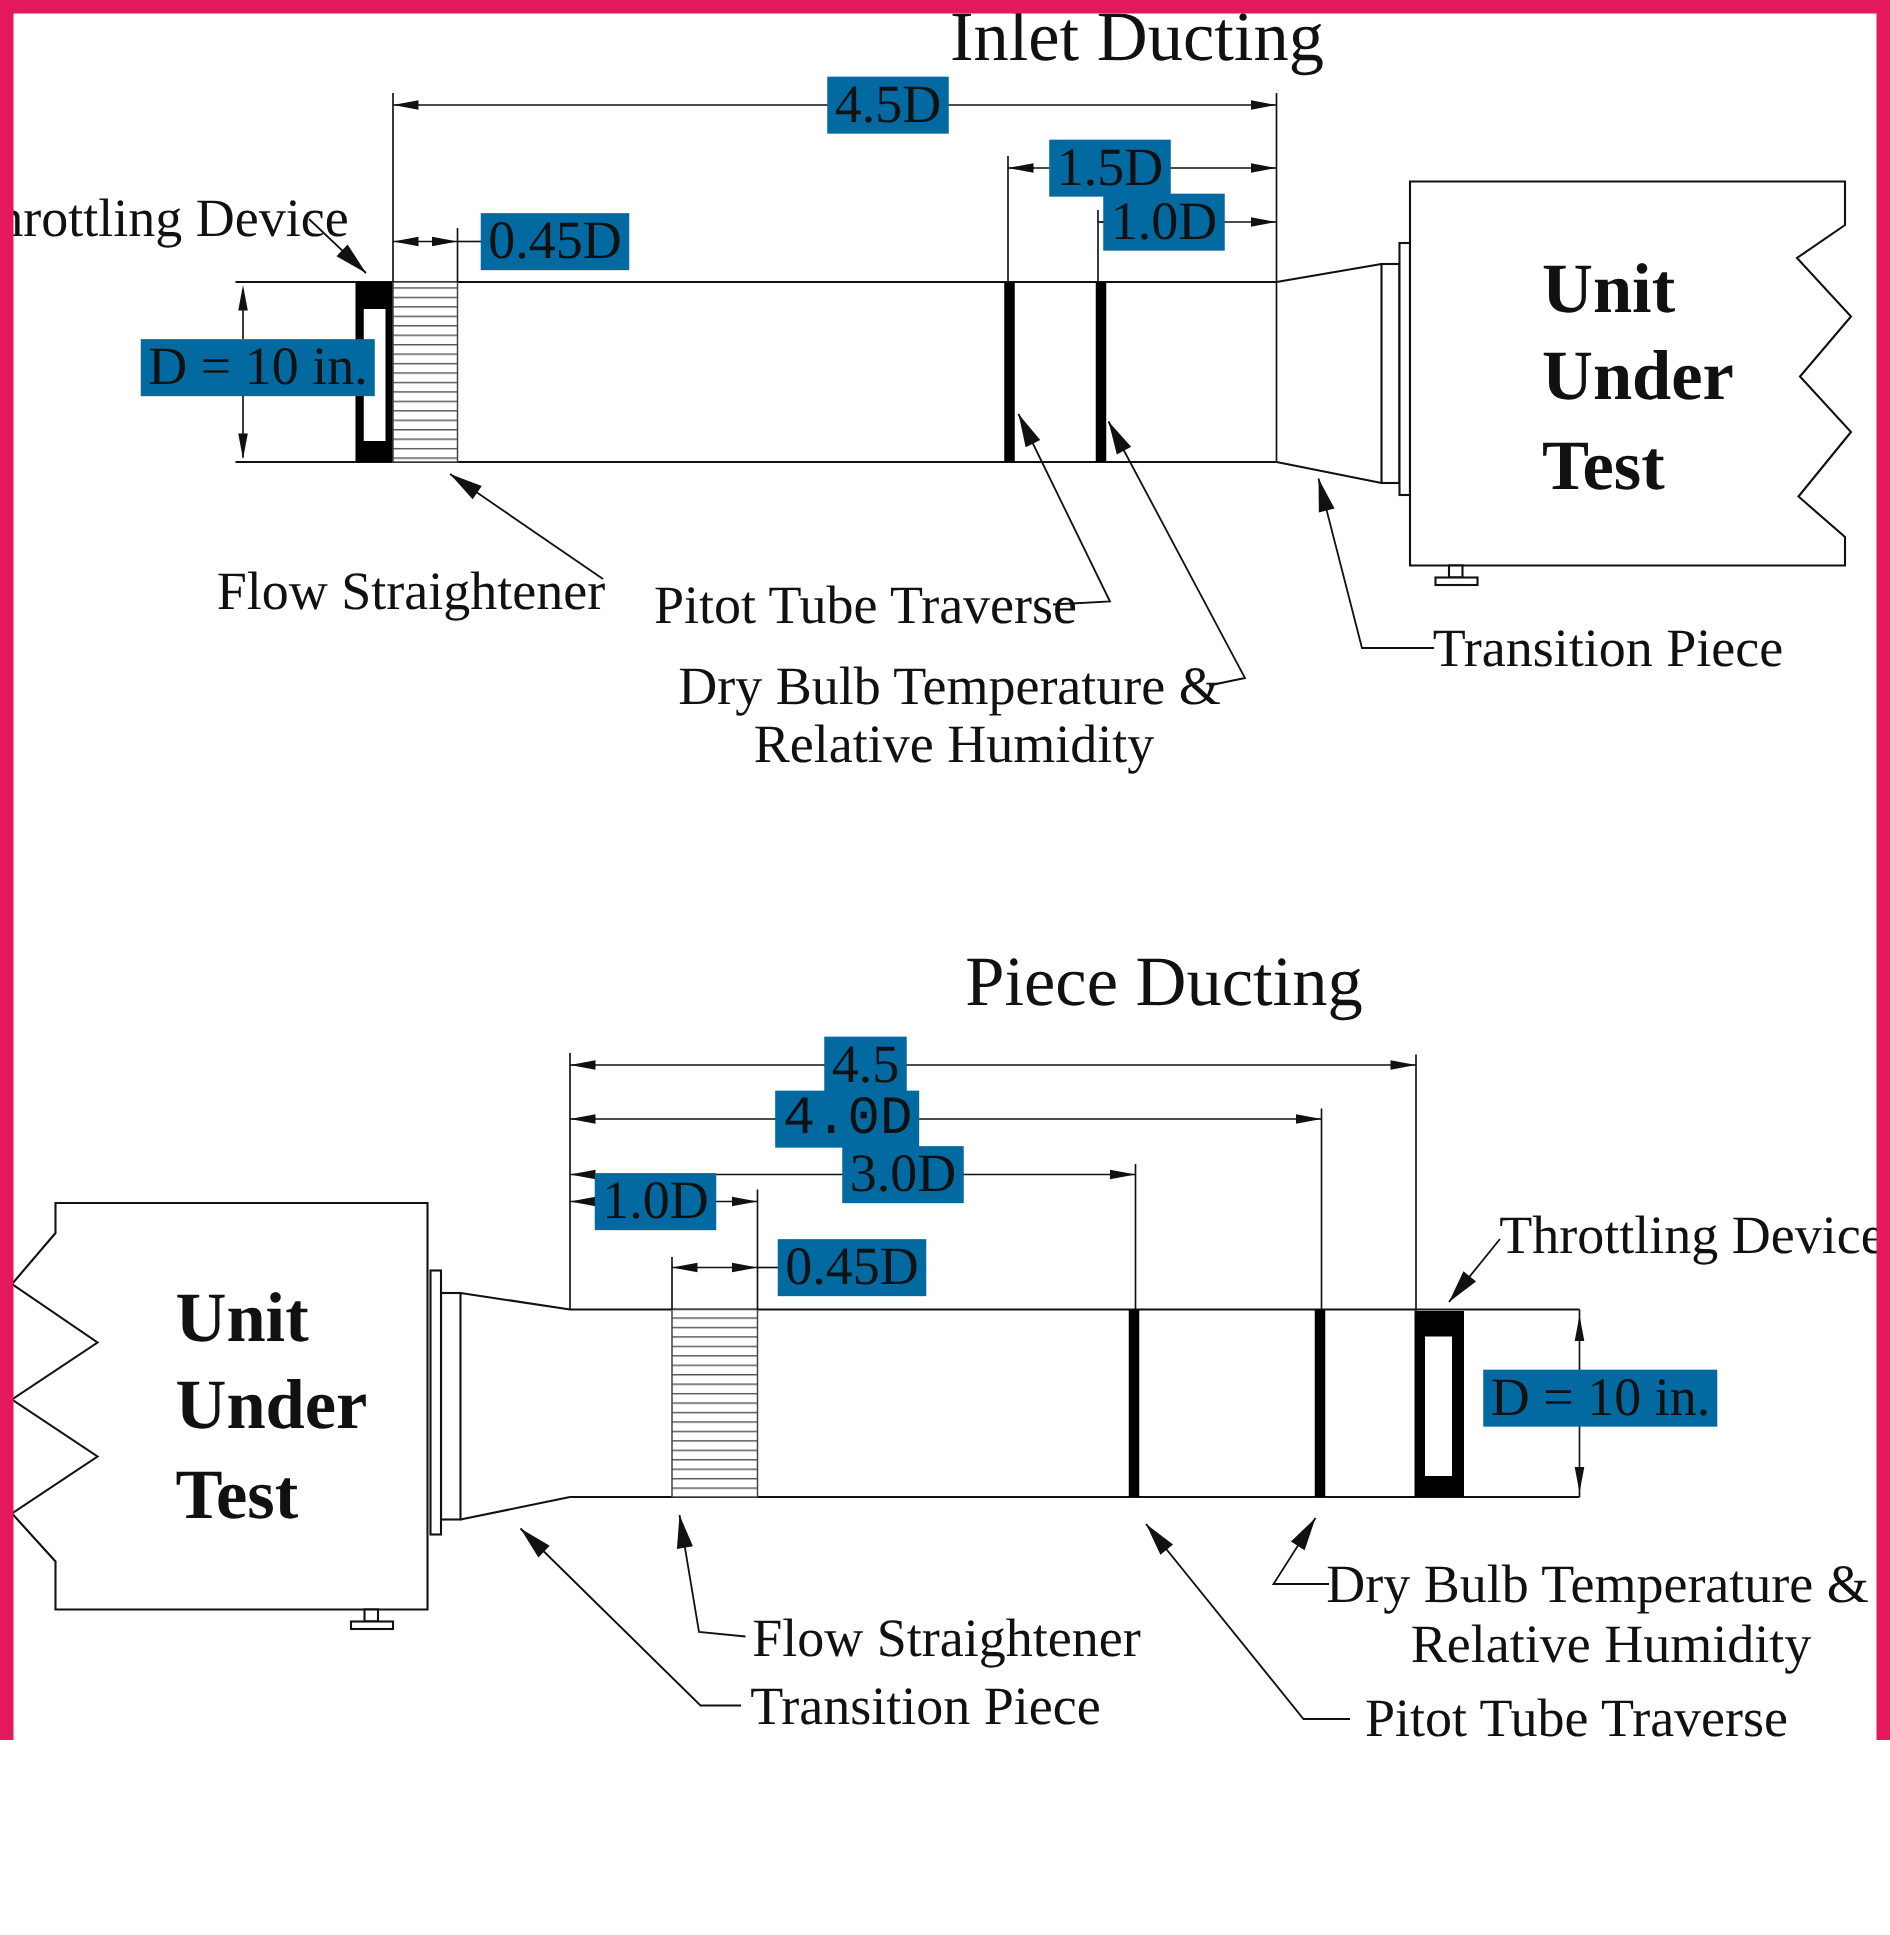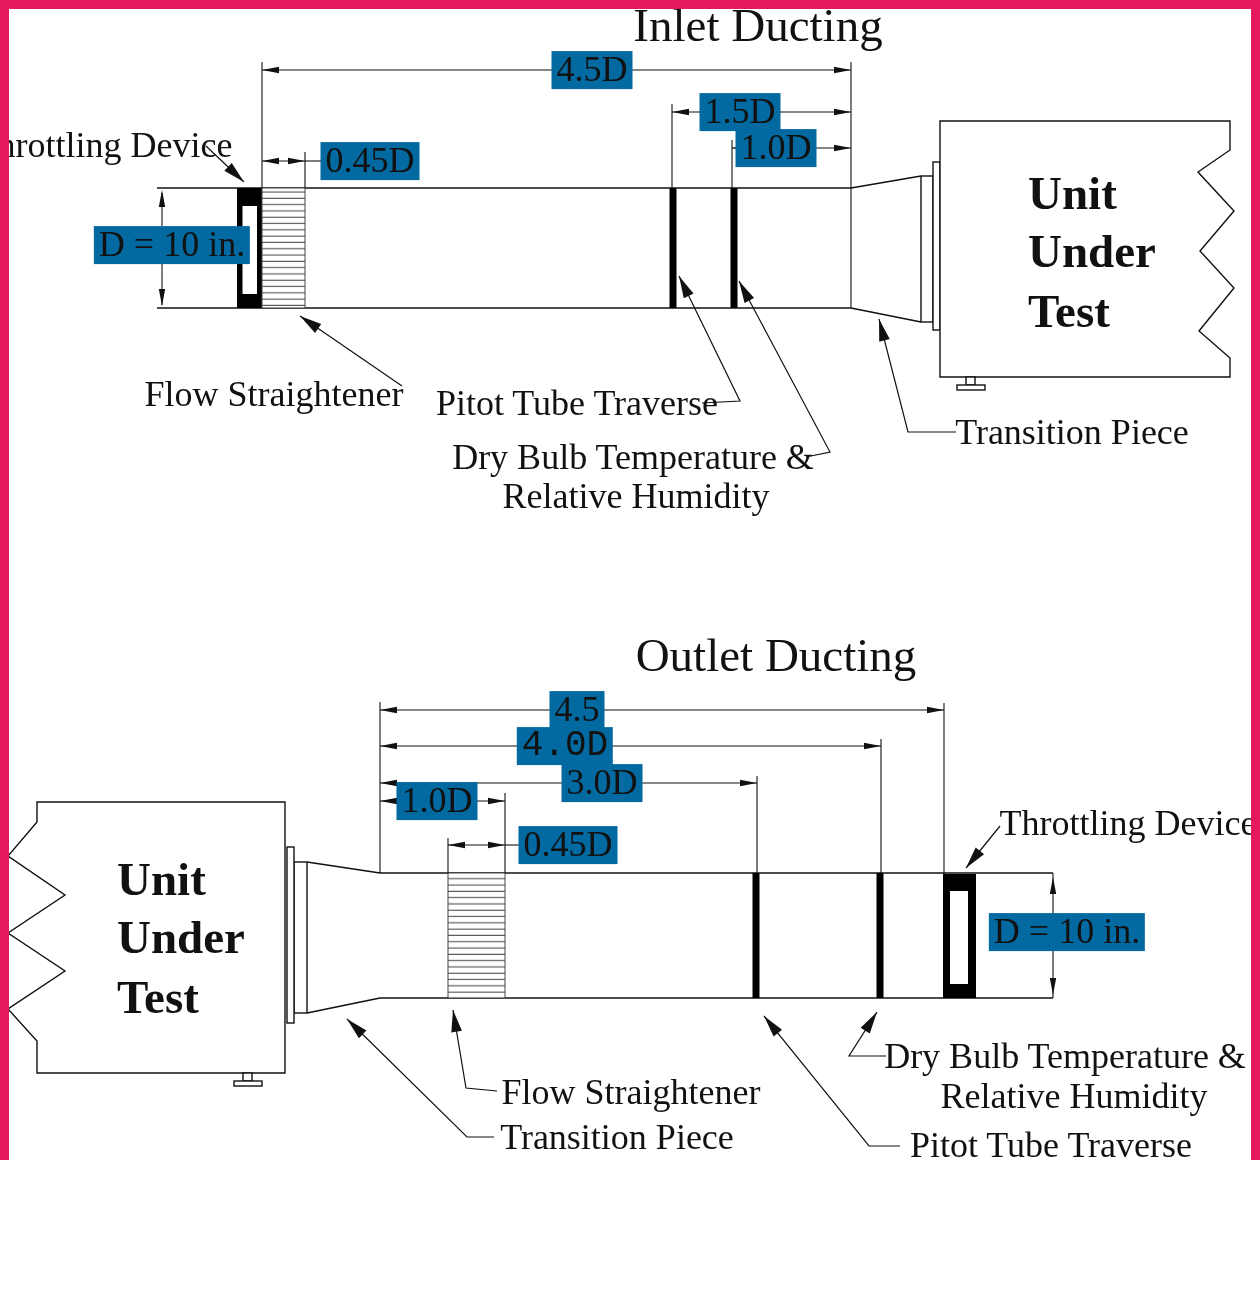--- a/index.html
+++ b/index.html
@@ -182,21 +182,21 @@
   <div class="lbl" style="left:104px;top:146px;">Throttling Device</div>
   <div class="lbl" style="left:274px;top:395px;">Flow Straightener</div>
   <div class="lbl" style="left:577px;top:404px;">Pitot Tube Traverse</div>
   <div class="lbl" style="left:633px;top:458px;">Dry Bulb Temperature &amp;</div>
   <div class="lbl" style="left:636px;top:497px;">Relative Humidity</div>
   <div class="lbl" style="left:1072px;top:433px;">Transition Piece</div>
   <div class="unit-lbl" style="left:1028px;top:170px;">Unit</div>
   <div class="unit-lbl" style="left:1028px;top:228px;">Under</div>
   <div class="unit-lbl" style="left:1028px;top:288px;">Test</div>
 
-  <div class="lbl title" style="left:776px;top:656px;">Outlet Ducting</div>
+  <div class="lbl title" style="left:776px;top:656px;">Piece Ducting</div>
   <div class="lbl dim" style="left:560px;top:710px;margin-left:17px;">4.5</div>
   <div class="lbl dim" style="left:565px;top:746px;font-family:Liberation Mono, monospace;">4.0D</div>
   <div class="lbl dim" style="left:566px;top:783px;margin-left:36px;">3.0D</div>
   <div class="lbl dim" style="left:437px;top:801px;">1.0D</div>
   <div class="lbl dim" style="left:568px;top:845px;">0.45D</div>
   <div class="lbl dim" style="left:1067px;top:932px;">D = 10 in.</div>
   <div class="lbl" style="left:1128px;top:824px;">Throttling Device</div>
   <div class="lbl" style="left:1065px;top:1057px;">Dry Bulb Temperature &amp;</div>
   <div class="lbl" style="left:1074px;top:1097px;">Relative Humidity</div>
   <div class="lbl" style="left:1051px;top:1146px;">Pitot Tube Traverse</div>

